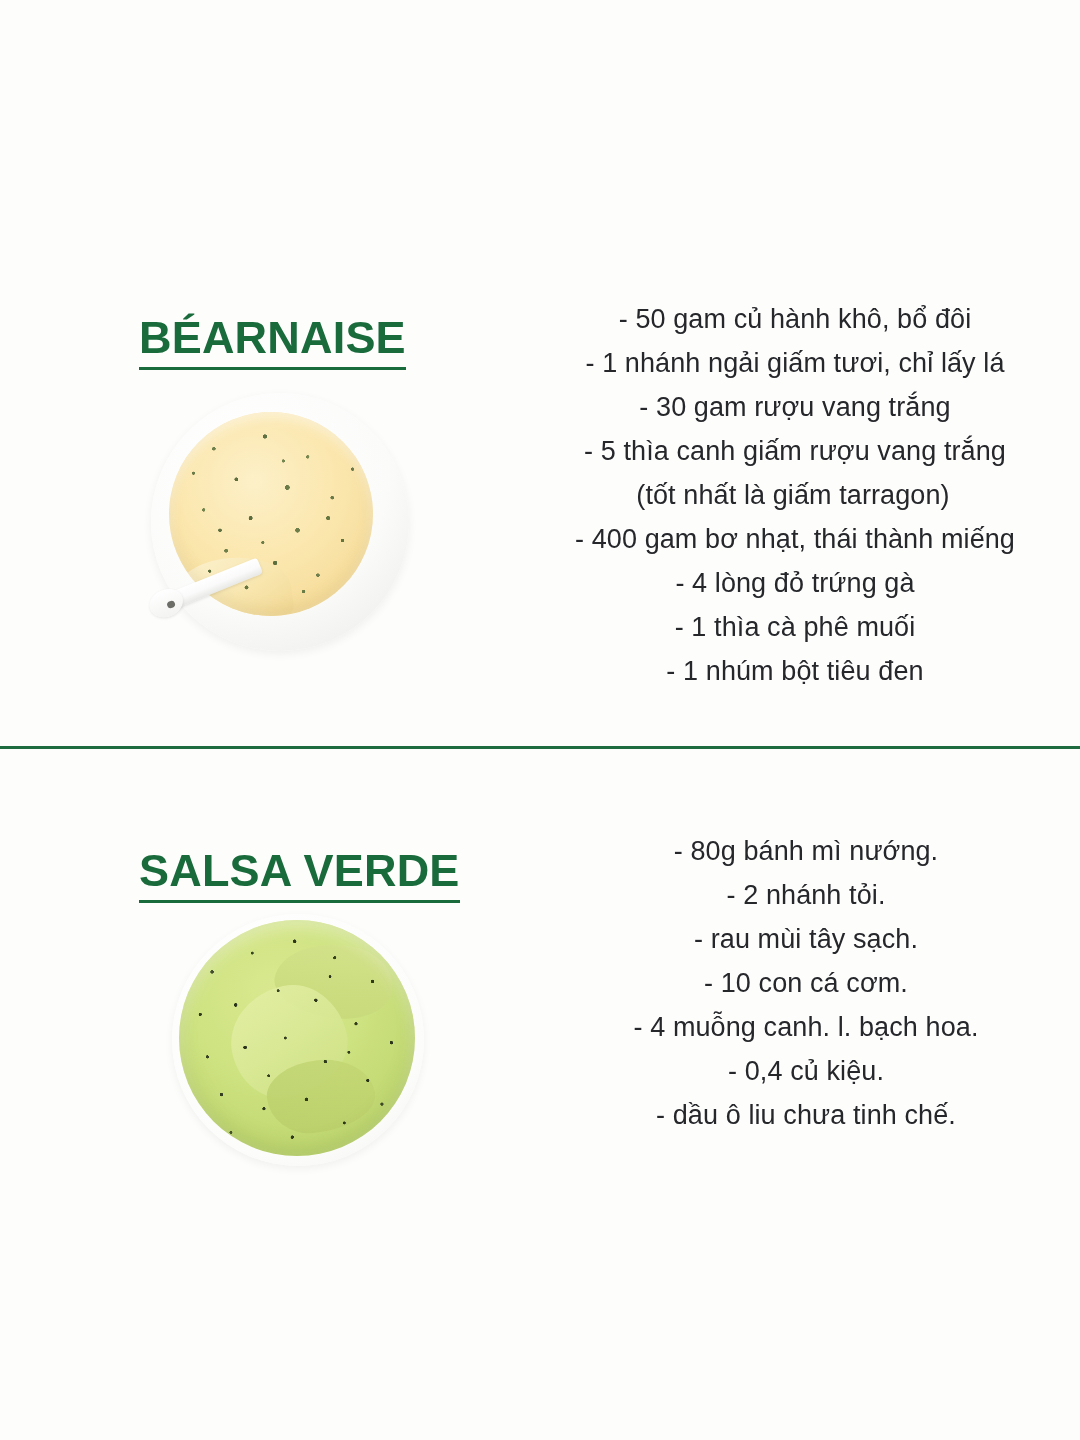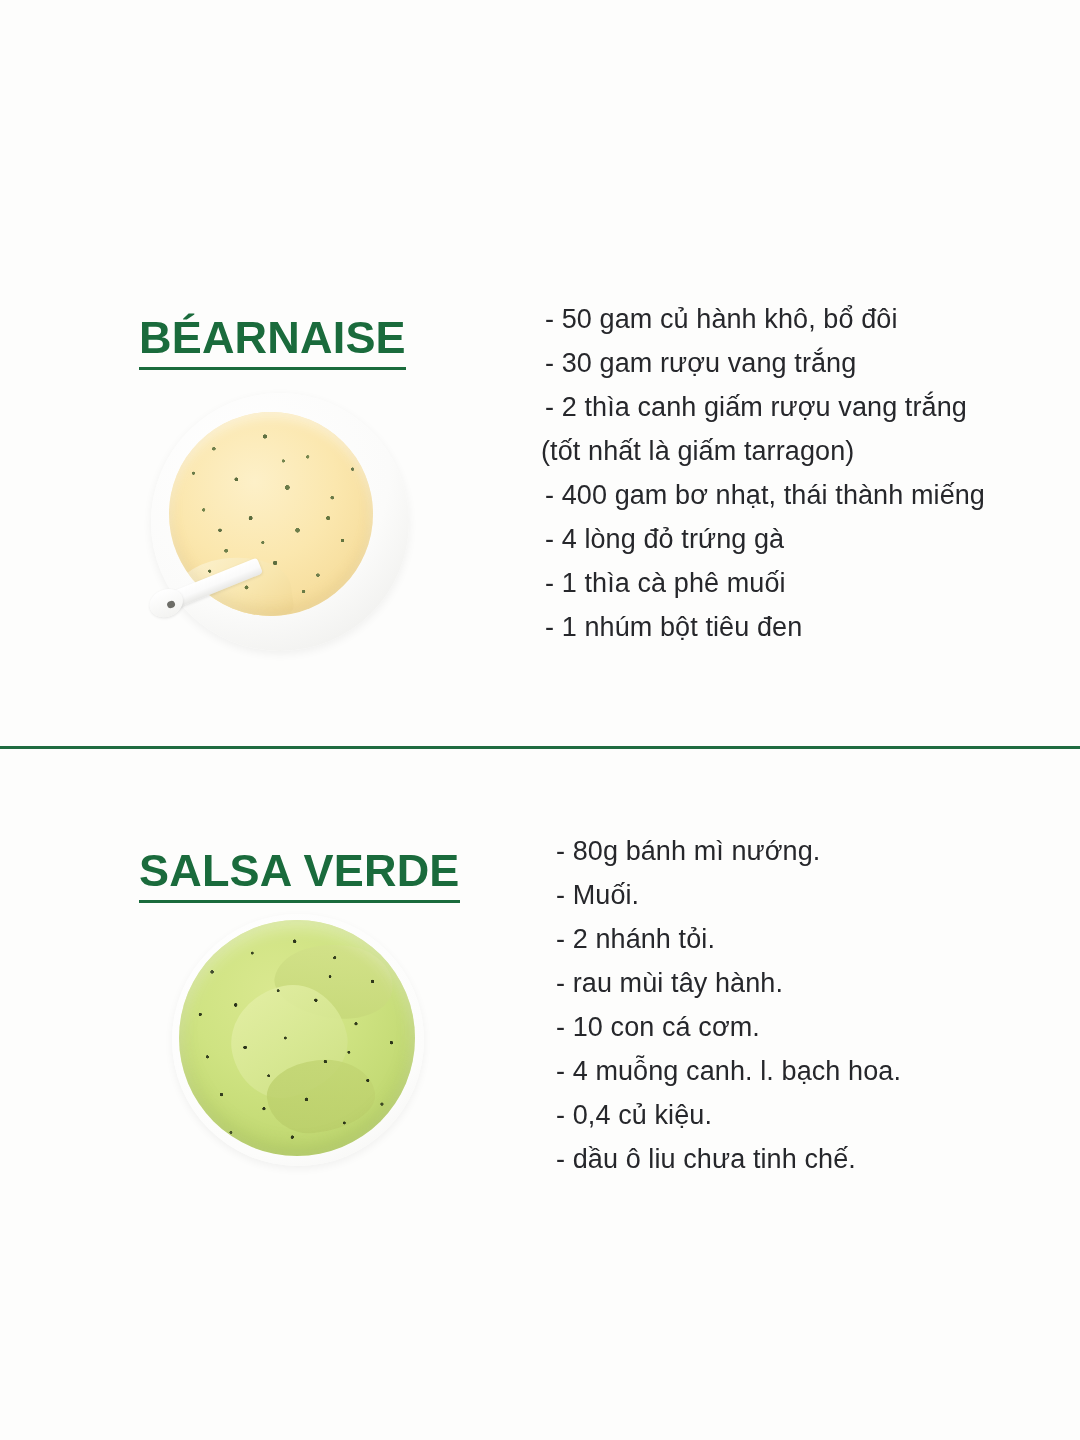--- a/index.html
+++ b/index.html
@@ -265,20 +265,21 @@
 
   
   .ingredients {
     position: absolute;
     left: 545px;
     width: 500px;
     font-size: 27px;
     line-height: 44px;
     color: #26272b;
     letter-spacing: 0.1px;
+    text-align: center;
   }
   #recipe-bearnaise .ingredients { top: 297px; }
   #recipe-salsa-verde .ingredients { top: 66px; }
 
   .ingredient {
     white-space: nowrap;
   }
   .ingredient.note {
     margin-left: -4px;
   }
@@ -312,22 +313,23 @@
       <div class="spoon">
         <div class="spoon-handle"></div>
         <div class="spoon-tip">
           <div class="spoon-dot"></div>
         </div>
       </div>
     </div>
 
     <ul class="ingredients" id="ingredients-bearnaise" style="list-style:none;margin:0;padding:0;">
       <li class="ingredient">- 50 gam củ hành khô, bổ đôi</li>
+      <li class="ingredient">- 1 nhánh ngải giấm tươi, chỉ lấy lá</li>
       <li class="ingredient">- 30 gam rượu vang trắng</li>
-      <li class="ingredient">- 2 thìa canh giấm rượu vang trắng</li>
+      <li class="ingredient">- 5 thìa canh giấm rượu vang trắng</li>
       <li class="ingredient note">(tốt nhất là giấm tarragon)</li>
       <li class="ingredient">- 400 gam bơ nhạt, thái thành miếng</li>
       <li class="ingredient">- 4 lòng đỏ trứng gà</li>
       <li class="ingredient">- 1 thìa cà phê muối</li>
       <li class="ingredient">- 1 nhúm bột tiêu đen</li>
     </ul>
 
   </section>
 
   <div id="section-divider"></div>
@@ -342,23 +344,22 @@
         <div class="salsa-blob-b"></div>
         <div class="salsa-blob-a"></div>
         <div class="salsa-blob-c"></div>
         <div class="specks"></div>
         <div class="salsa-sheen"></div>
       </div>
     </div>
 
     <ul class="ingredients" id="ingredients-salsa-verde" style="list-style:none;margin:11px;padding:0;">
       <li class="ingredient">- 80g bánh mì nướng.</li>
-      <li class="ingredient">- Muối.</li>
       <li class="ingredient">- 2 nhánh tỏi.</li>
-      <li class="ingredient">- rau mùi tây hành.</li>
+      <li class="ingredient">- rau mùi tây sạch.</li>
       <li class="ingredient">- 10 con cá cơm.</li>
       <li class="ingredient">- 4 muỗng canh. l. bạch hoa.</li>
       <li class="ingredient">- 0,4 củ kiệu.</li>
       <li class="ingredient">- dầu ô liu chưa tinh chế.</li>
     </ul>
 
   </section>
 
 </div>
 

